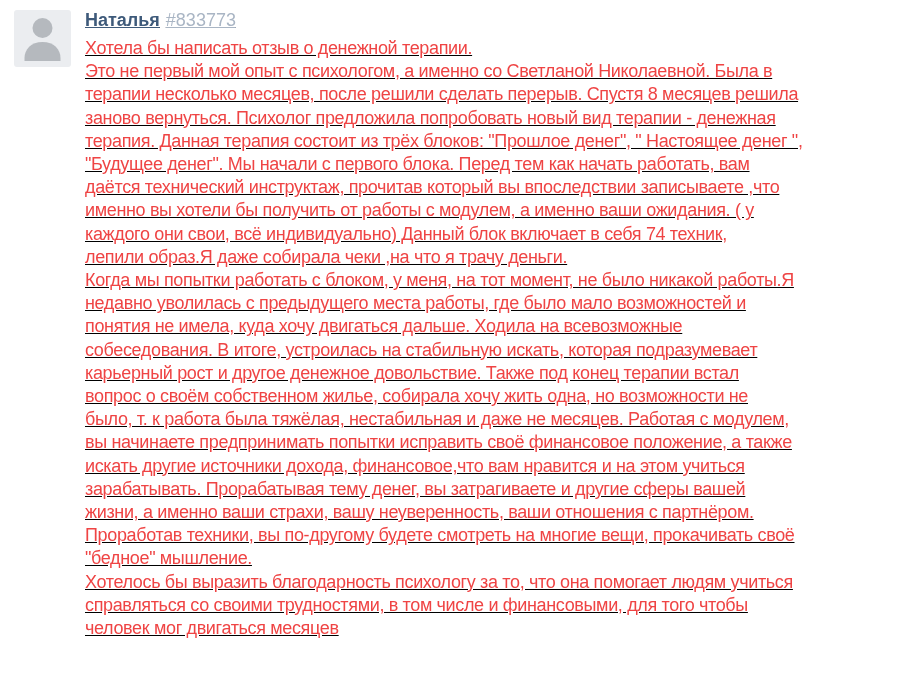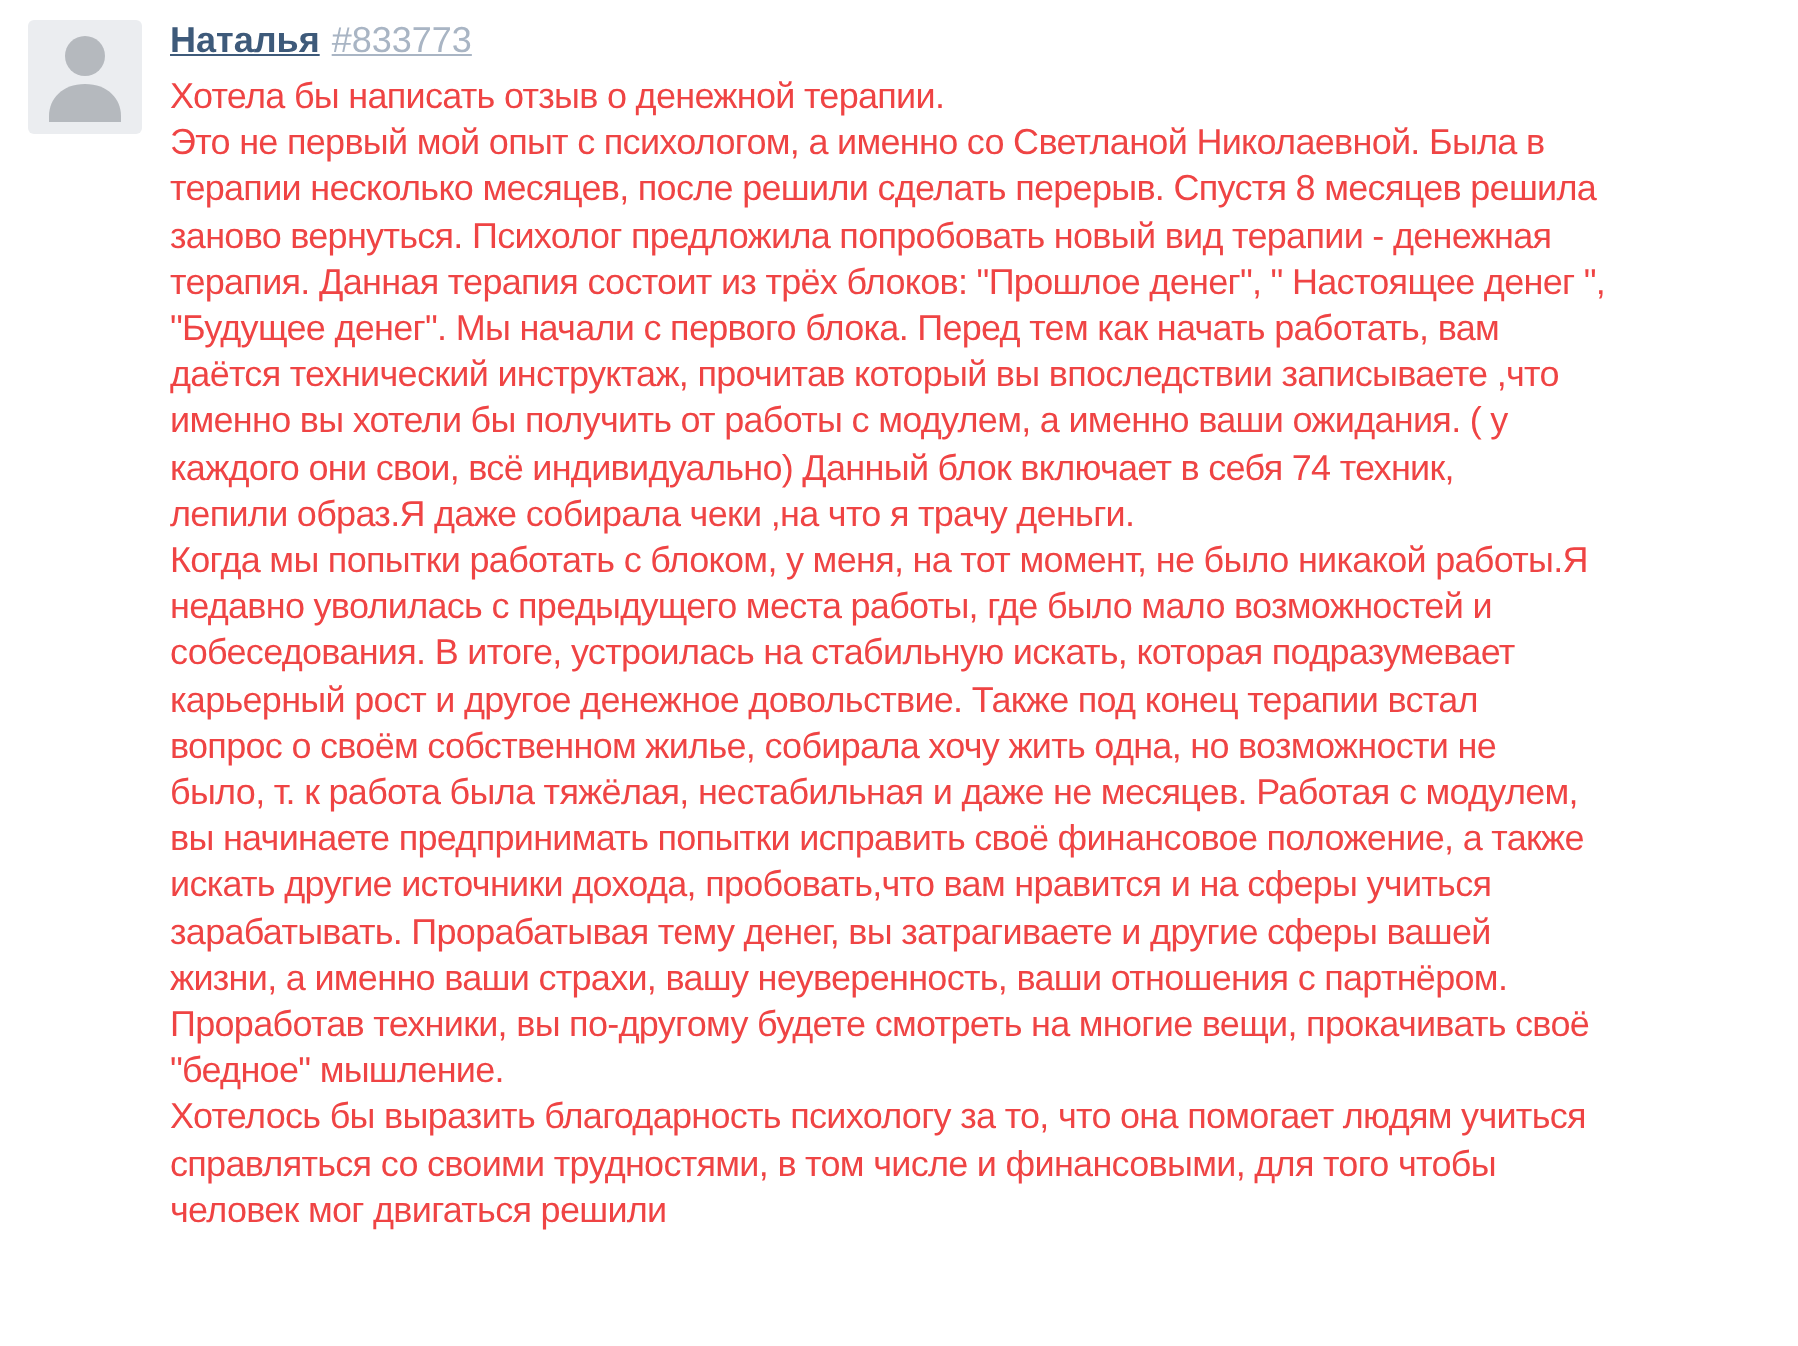--- a/index.html
+++ b/index.html
@@ -10,20 +10,21 @@
   body {
     width: 899px;
     height: 673px;
     font-family: "Liberation Sans", sans-serif;
     overflow: hidden;
   }
   .comment {
     position: relative;
     width: 899px;
     height: 673px;
+    text-decoration: underline;
   }
   .avatar {
     position: absolute;
     left: 14px;
     top: 10px;
     width: 57px;
     height: 57px;
     background: #ebedf0;
     border-radius: 3px;
     display: flex;
@@ -93,29 +94,30 @@
         <div class="line">терапии несколько месяцев, после решили сделать перерыв. Спустя 8 месяцев решила</div>
         <div class="line">заново вернуться. Психолог предложила попробовать новый вид терапии - денежная</div>
         <div class="line">терапия. Данная терапия состоит из трёх блоков: "Прошлое денег", " Настоящее денег ",</div>
         <div class="line">"Будущее денег". Мы начали с первого блока. Перед тем как начать работать, вам</div>
         <div class="line">даётся технический инструктаж, прочитав который вы впоследствии записываете ,что</div>
         <div class="line">именно вы хотели бы получить от работы с модулем, а именно ваши ожидания. ( у</div>
         <div class="line">каждого они свои, всё индивидуально) Данный блок включает в себя 74 техник,</div>
         <div class="line">лепили образ.Я даже собирала чеки ,на что я трачу деньги.</div>
         <div class="line">Когда мы попытки работать с блоком, у меня, на тот момент, не было никакой работы.Я</div>
         <div class="line">недавно уволилась с предыдущего места работы, где было мало возможностей и</div>
+        <div class="line">понятия не имела, куда хочу двигаться дальше. Ходила на всевозможные</div>
         <div class="line">собеседования. В итоге, устроилась на стабильную искать, которая подразумевает</div>
         <div class="line">карьерный рост и другое денежное довольствие. Также под конец терапии встал</div>
         <div class="line">вопрос о своём собственном жилье, собирала хочу жить одна, но возможности не</div>
         <div class="line">было, т. к работа была тяжёлая, нестабильная и даже не месяцев. Работая с модулем,</div>
         <div class="line">вы начинаете предпринимать попытки исправить своё финансовое положение, а также</div>
-        <div class="line">искать другие источники дохода, пробовать,что вам нравится и на сферы учиться</div>
+        <div class="line">искать другие источники дохода, финансовое,что вам нравится и на этом учиться</div>
         <div class="line">зарабатывать. Прорабатывая тему денег, вы затрагиваете и другие сферы вашей</div>
         <div class="line">жизни, а именно ваши страхи, вашу неуверенность, ваши отношения с партнёром.</div>
         <div class="line">Проработав техники, вы по-другому будете смотреть на многие вещи, прокачивать своё</div>
         <div class="line">"бедное" мышление.</div>
         <div class="line">Хотелось бы выразить благодарность психологу за то, что она помогает людям учиться</div>
         <div class="line">справляться со своими трудностями, в том числе и финансовыми, для того чтобы</div>
-        <div class="line">человек мог двигаться решили</div>
+        <div class="line">человек мог двигаться месяцев</div>
       </div>
   </div>
 
 </div>
 
 </body></html>

